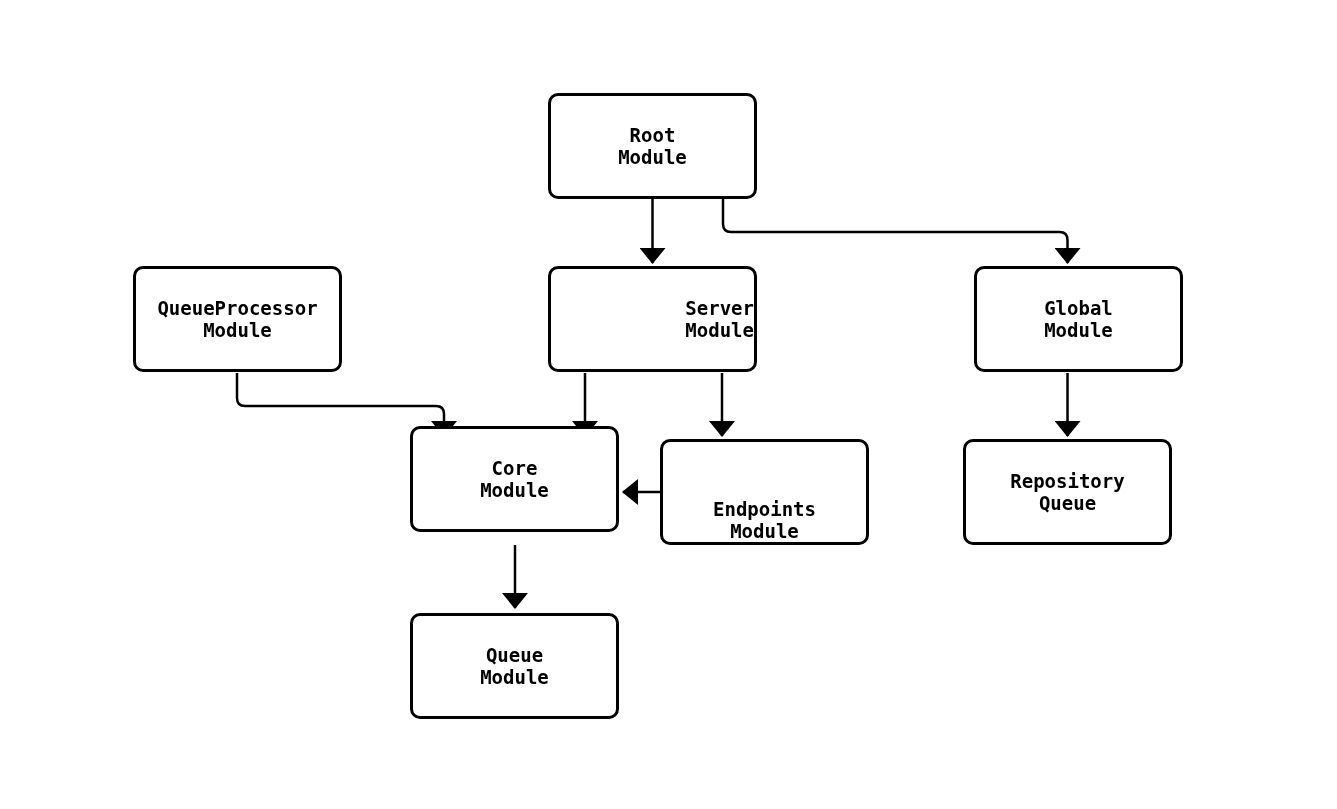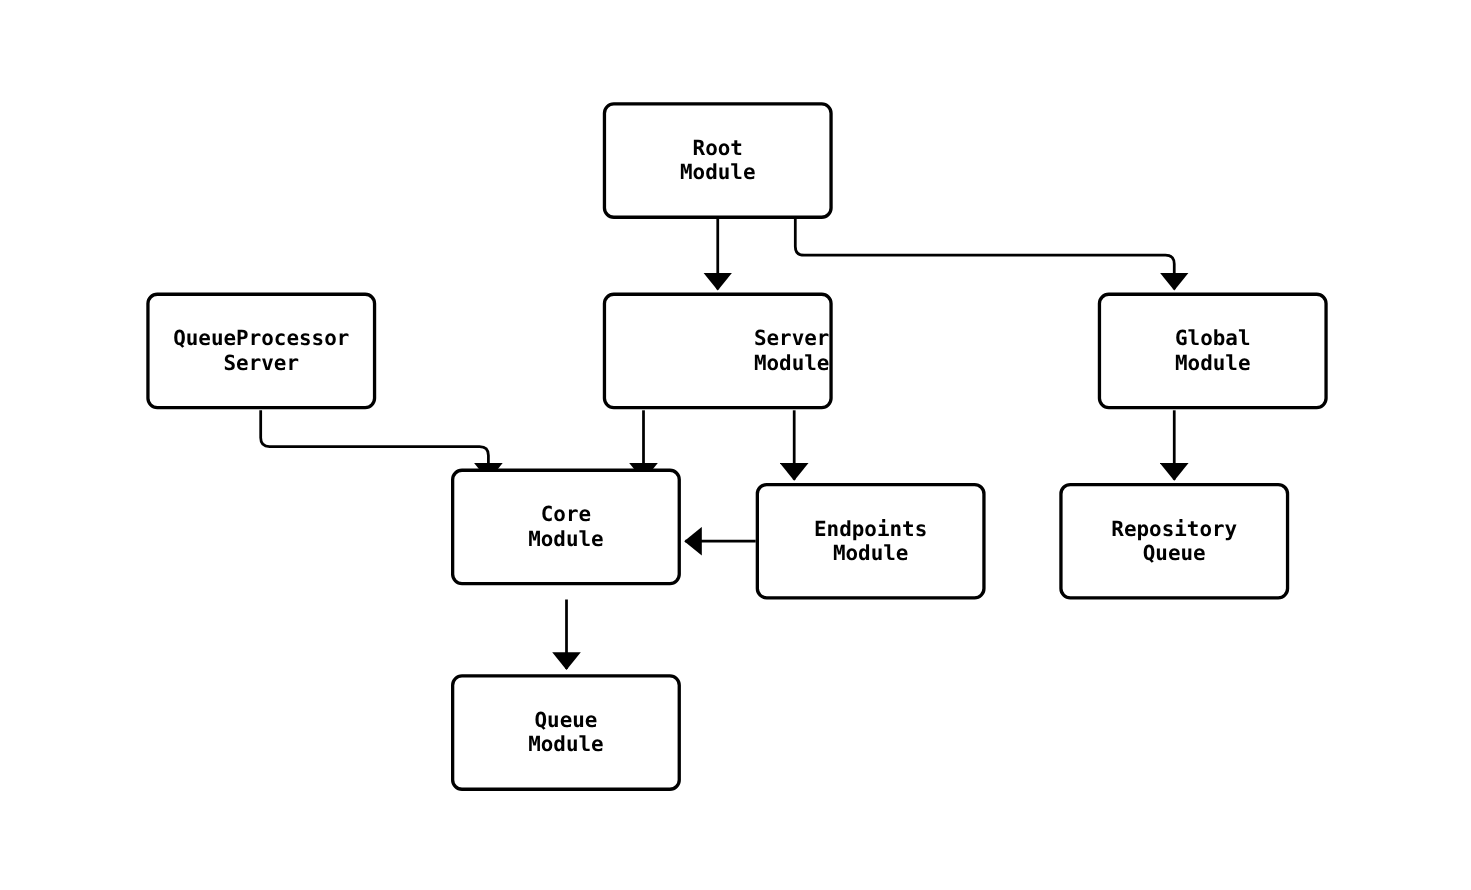--- a/index.html
+++ b/index.html
@@ -40,23 +40,23 @@
     text-align: center;
     font-weight: bold;
     font-size: 19px;
     line-height: 22px;
     color: #000000;
   }
   
   .pos-root          { left: 548px;  top: 93px;  }
   .pos-queueproc     { left: 133px;  top: 266px; }
   .pos-server        { left: 548px;  top: 266px; justify-content: flex-end; }
-  .pos-global        { left: 998px;  top: 266px; }
+  .pos-global        { left: 974px;  top: 266px; }
   .pos-core          { left: 410px;  top: 426px; }
-  .pos-endpoints     { left: 687px;  top: 439px; }
+  .pos-endpoints     { left: 660px;  top: 439px; align-items: flex-end; }
   .pos-repository    { left: 963px;  top: 439px; }
   .pos-queue         { left: 410px;  top: 613px; }
 </style>
 </head>
 <body>
 
 <div class="canvas">
 
   <svg class="edges-layer" width="1337" height="809" viewBox="0 0 1337 809" xmlns="http://www.w3.org/2000/svg">
     <defs>
@@ -82,21 +82,21 @@
     <path d="M515,545 L515,608" fill="none" stroke="#000000" stroke-width="2.5" marker-end="url(#arrowhead)"></path>
   </svg>
 
   <div class="node pos-root">
     <span class="label">Root
 Module</span>
   </div>
 
   <div class="node pos-queueproc">
     <span class="label">QueueProcessor
-Server</span>
+Module</span>
   </div>
 
   <div class="node pos-server">
     <span class="label">Server
 Module</span>
   </div>
 
   <div class="node pos-global">
     <span class="label">Global
 Module</span>

